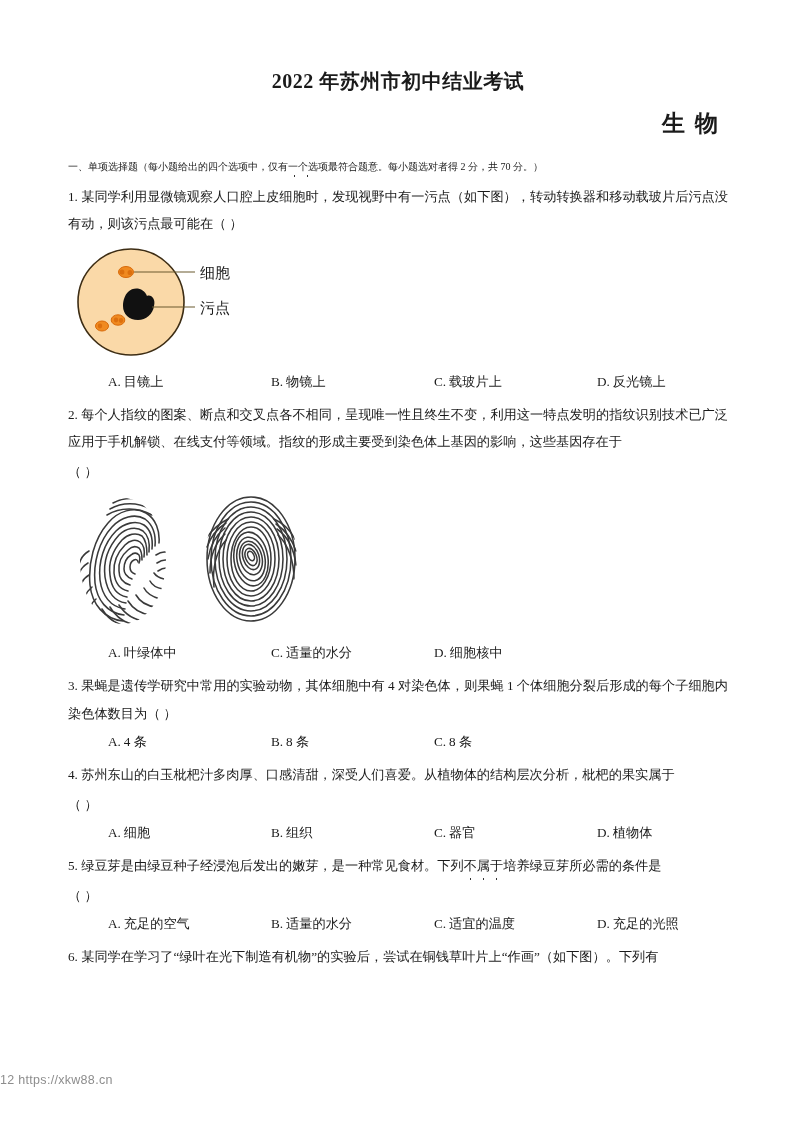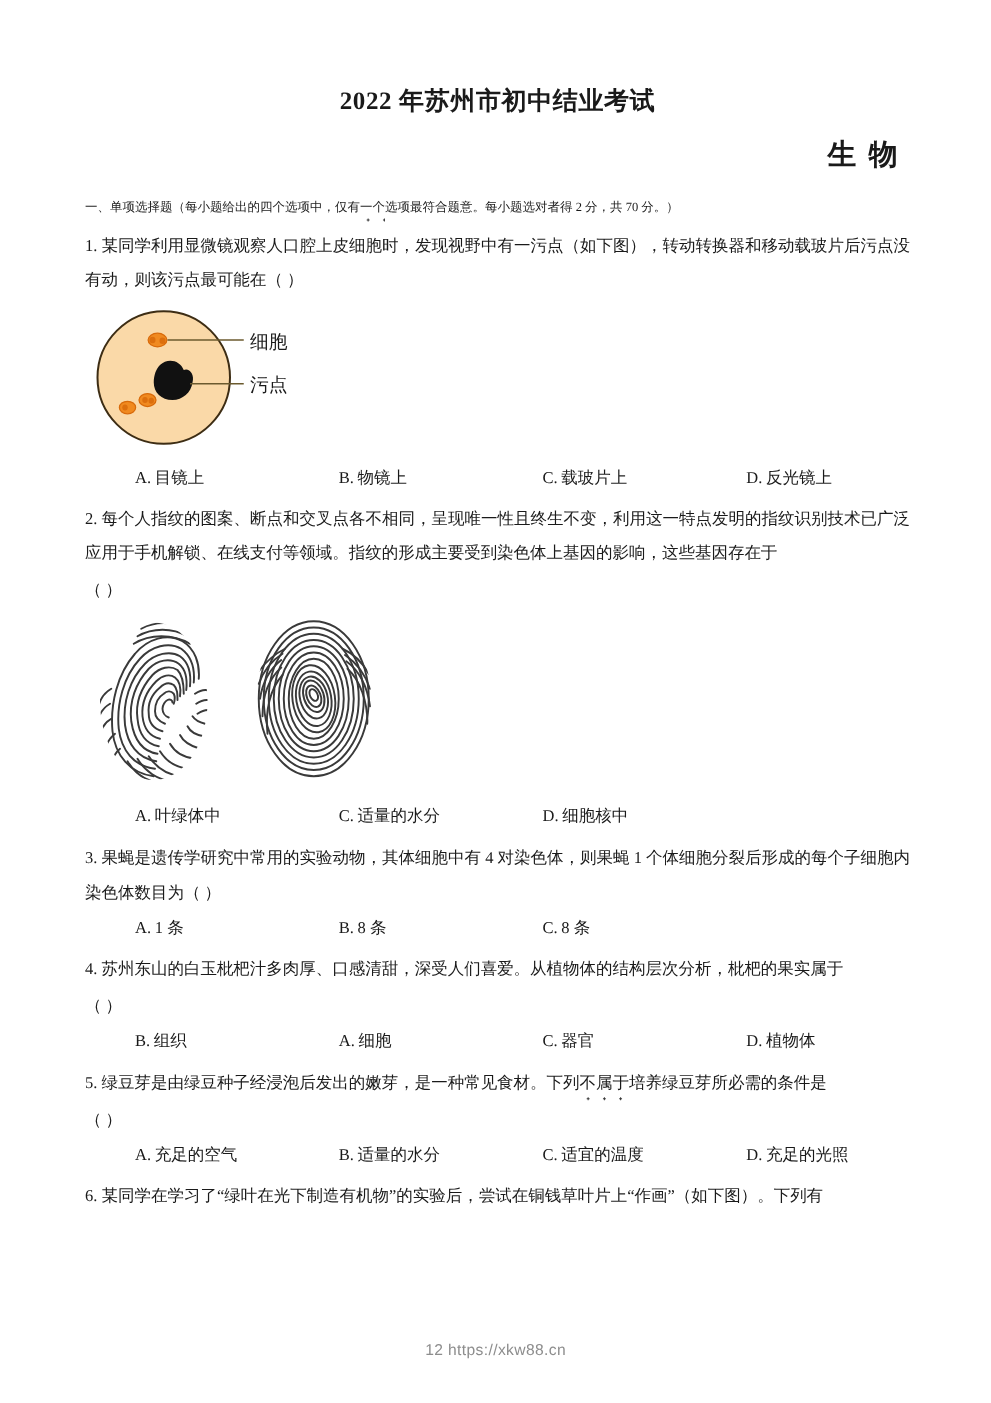--- a/index.html
+++ b/index.html
@@ -111,21 +111,20 @@
     height: 148px;
     margin: 4px 0 2px 0;
   }
 
   
   .footer {
     position: absolute;
     left: 0;
     top: 1073px;
     width: 793px;
-    text-align: center;
     font-size: 12.5px;
     color: #8d8d8d;
     font-family: "Liberation Sans", sans-serif;
     letter-spacing: 0.3px;
   }
 </style>
 </head>
 <body>
 
 <div class="page">
@@ -285,38 +284,38 @@
         <span class="lab">C.</span><span>适量的水分</span>
       </div>
       <div class="opt">
         <span class="lab">D.</span><span>细胞核中</span>
       </div>
     </div>
 
     <div class="q-stem">3. 果蝇是遗传学研究中常用的实验动物，其体细胞中有 4 对染色体，则果蝇 1 个体细胞分裂后形成的每个子细胞内染色体数目为（      ）</div>
     <div class="options">
       <div class="opt">
-        <span class="lab">A.</span><span>1 条</span>
+        <span class="lab">A.</span><span>4 条</span>
       </div>
       <div class="opt">
         <span class="lab">B.</span><span>8 条</span>
       </div>
       <div class="opt">
         <span class="lab">C.</span><span>8 条</span>
       </div>
     </div>
 
     <div class="q-stem">4. 苏州东山的白玉枇杷汁多肉厚、口感清甜，深受人们喜爱。从植物体的结构层次分析，枇杷的果实属于</div>
     <div class="q-stem tight">（      ）</div>
     <div class="options">
       <div class="opt">
+        <span class="lab">A.</span><span>细胞</span>
+      </div>
+      <div class="opt">
         <span class="lab">B.</span><span>组织</span>
-      </div>
-      <div class="opt">
-        <span class="lab">A.</span><span>细胞</span>
       </div>
       <div class="opt">
         <span class="lab">C.</span><span>器官</span>
       </div>
       <div class="opt">
         <span class="lab">D.</span><span>植物体</span>
       </div>
     </div>
 
     <div class="q-stem">

